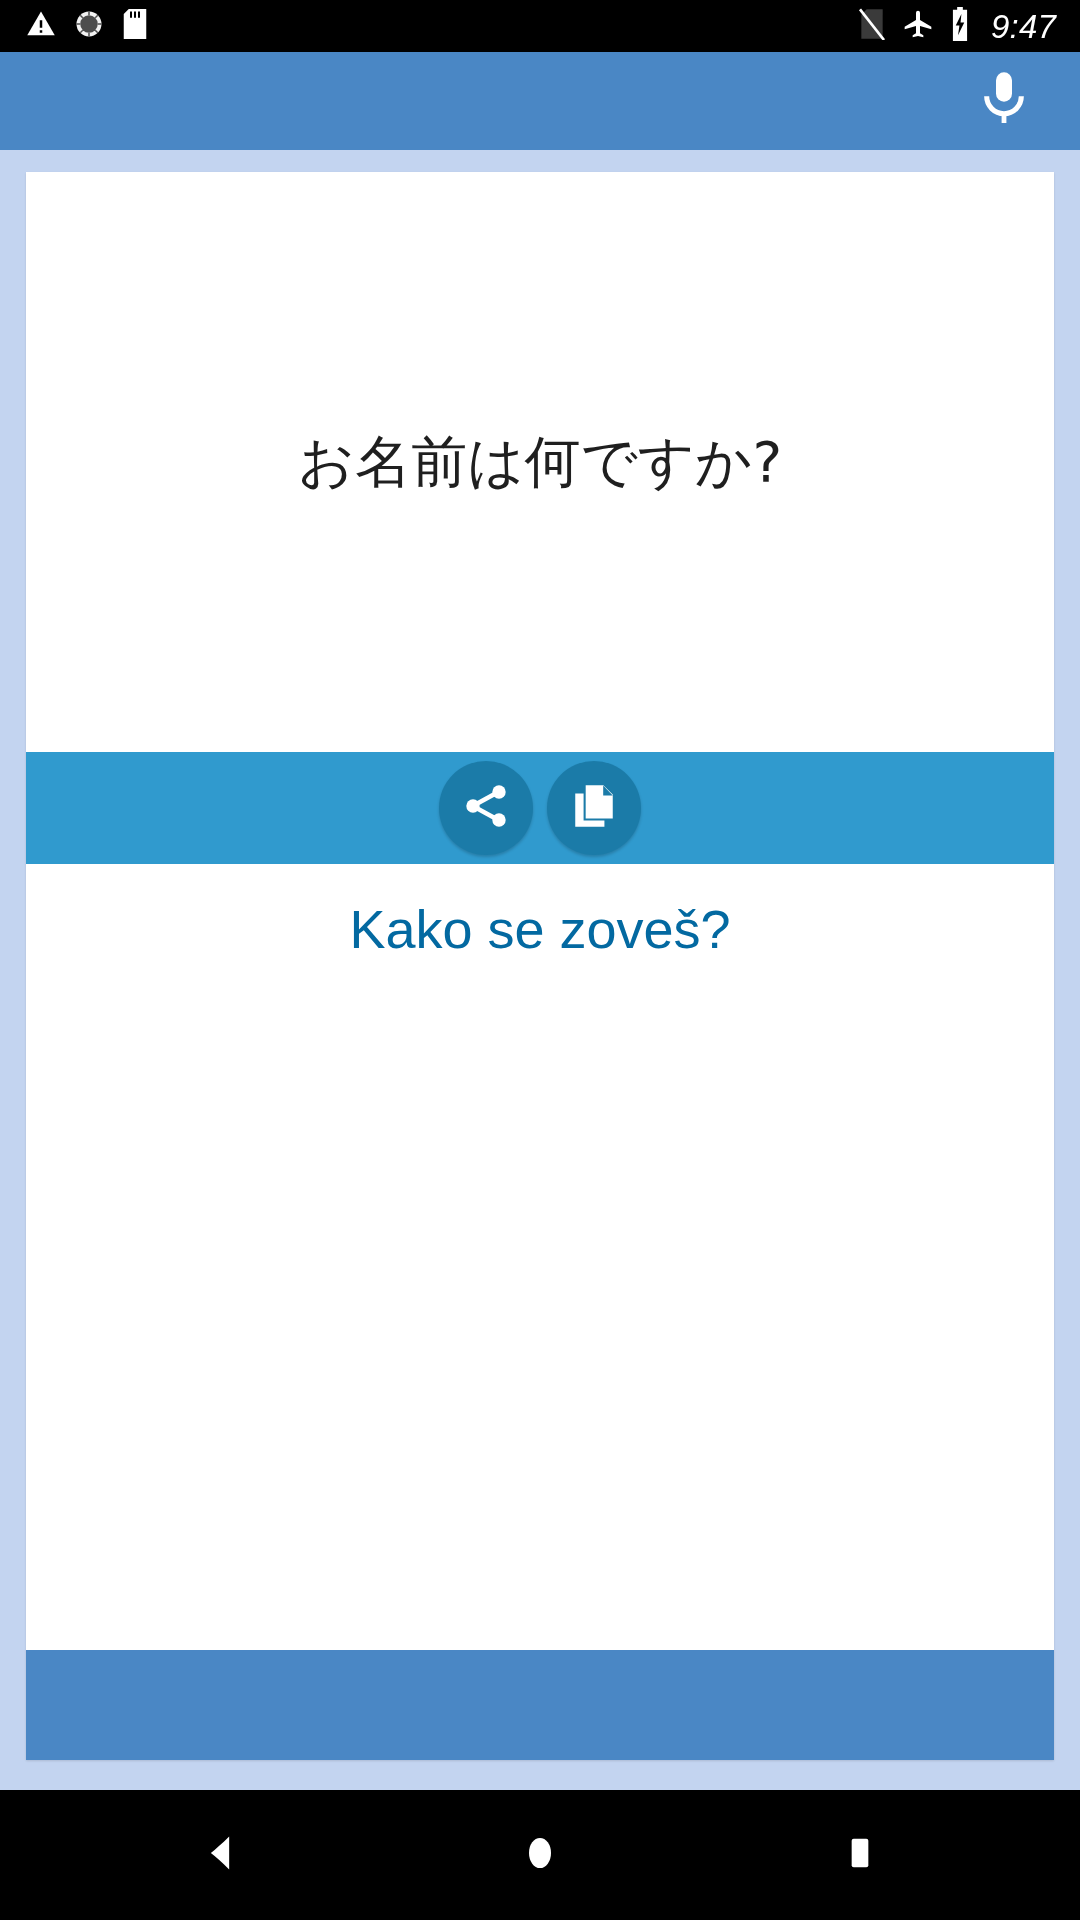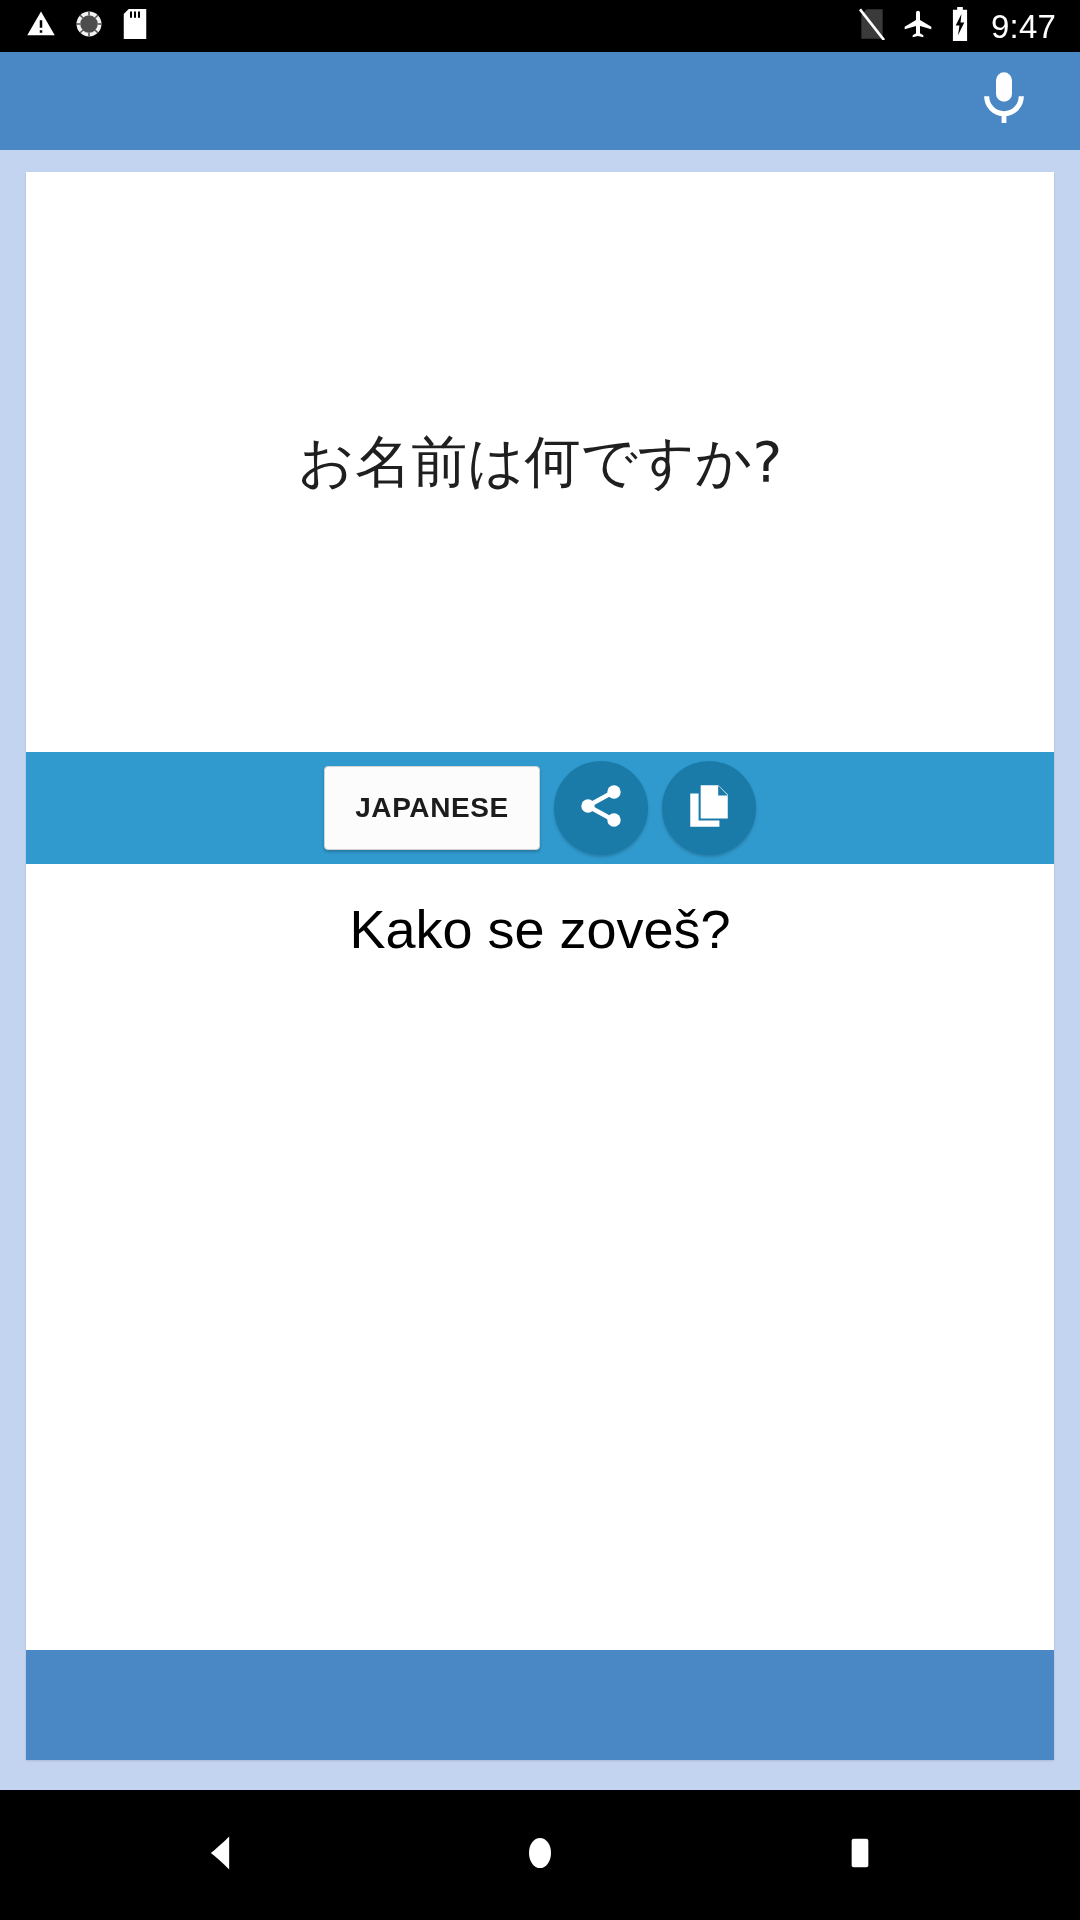--- a/index.html
+++ b/index.html
@@ -34,20 +34,21 @@
   .status-left {
     display: flex;
     align-items: center;
     gap: 18px;
   }
   .status-right {
     margin-left: auto;
     display: flex;
     align-items: center;
     gap: 14px;
+    font-style: italic;
   }
   .status-icon { display: block; }
   .status-clock {
     font-size: 33px;
     line-height: 1;
     letter-spacing: 0.2px;
     font-family: "Liberation Sans", "DejaVu Sans", sans-serif;
     margin-left: 6px;
     color: #ffffff;
   }
@@ -162,21 +163,21 @@
     flex: 1 1 auto;
     min-height: 0;
     display: flex;
     align-items: flex-start;
     justify-content: center;
     padding-top: 30px;
     background: #ffffff;
   }
   .target-text {
     font-size: 54px;
-    color: #000000;
+    color: #0369a1;
     line-height: 1.3;
     text-align: left;
     padding: 0 28px;
     font-family: "Liberation Sans", "DejaVu Sans", sans-serif;
     font-weight: 400;
   }
 
   
   .bottom-block {
     flex: 0 0 auto;
@@ -278,23 +279,20 @@
   </div>
 
   <div class="panel">
     <div class="card">
 
       <div class="text-area source-area">
         <div class="source-text">お名前は何ですか?</div>
       </div>
 
       <div class="control-bar">
-        <div class="lang-button">
-          <span>JAPANESE</span>
-        </div>
 
         <div class="round-button">
           <span>
             <svg width="52" height="52" viewBox="0 0 24 24">
               <circle cx="18" cy="5.5" r="3.1" fill="#ffffff"></circle>
               <circle cx="6" cy="12" r="3.1" fill="#ffffff"></circle>
               <circle cx="18" cy="18.5" r="3.1" fill="#ffffff"></circle>
               <line x1="8.2" y1="10.7" x2="15.8" y2="6.6" stroke="#ffffff" stroke-width="2.1"></line>
               <line x1="8.2" y1="13.3" x2="15.8" y2="17.4" stroke="#ffffff" stroke-width="2.1"></line>
             </svg>

